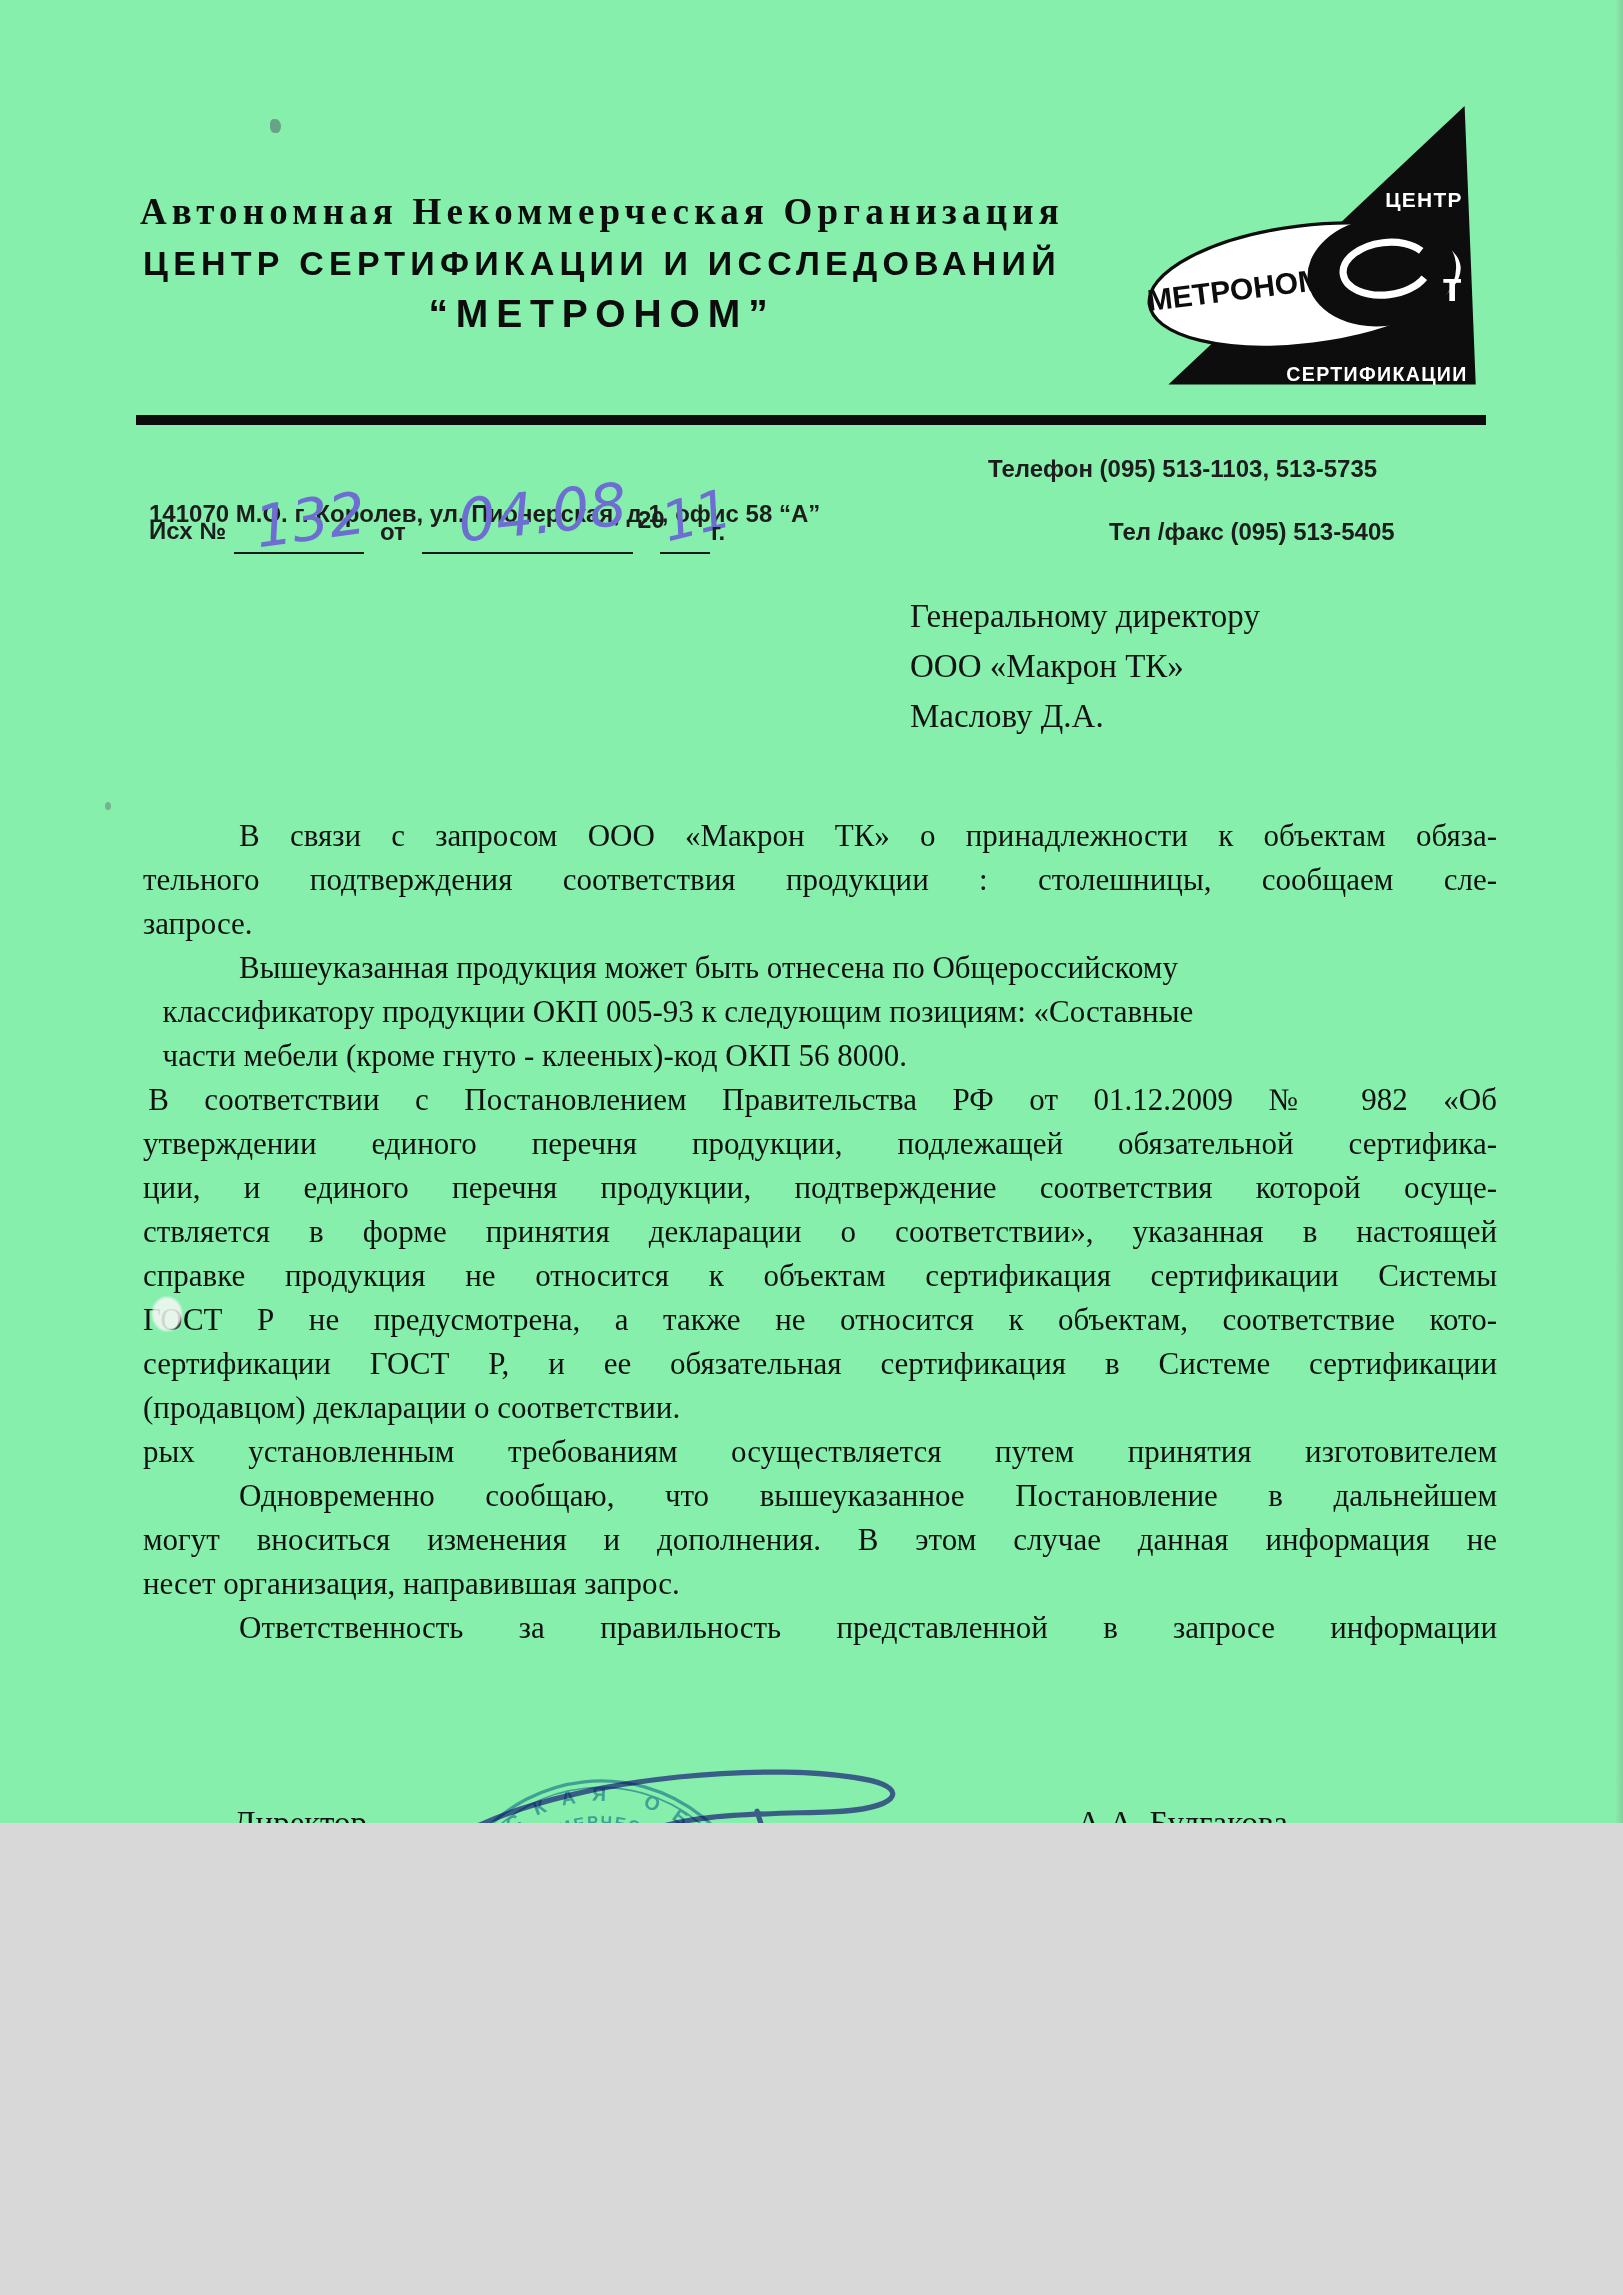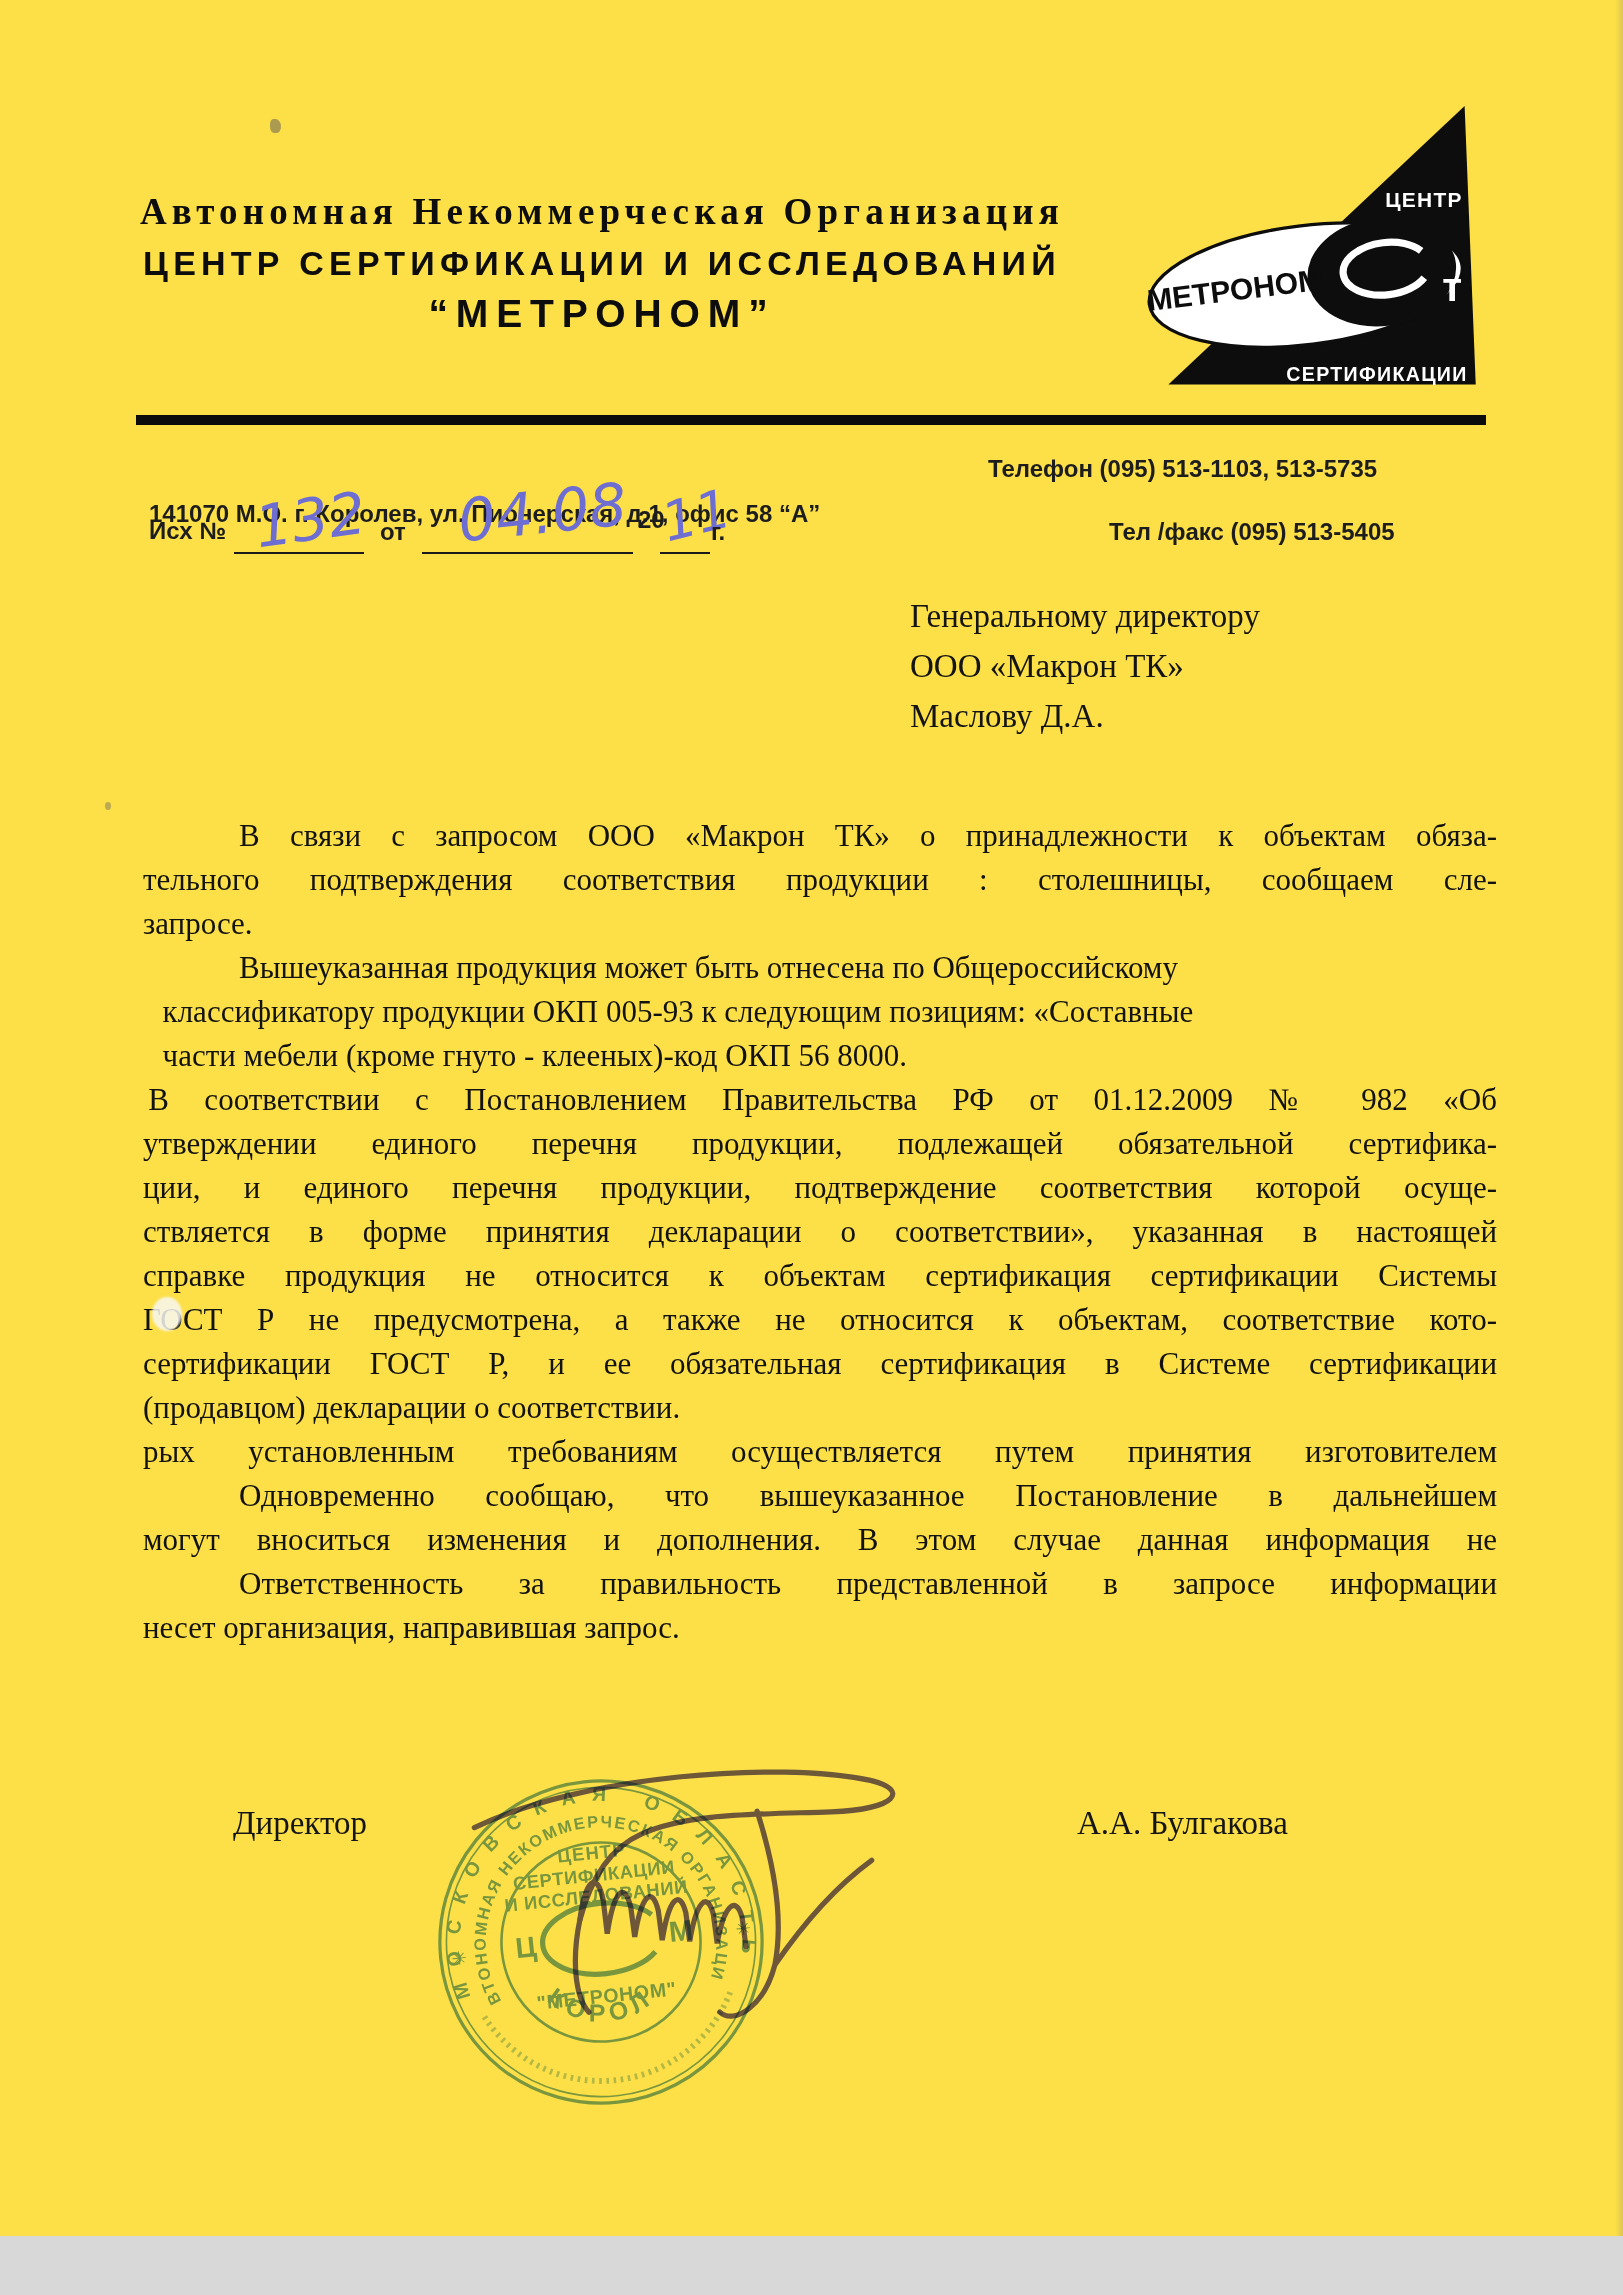--- a/index.html
+++ b/index.html
@@ -1,16 +1,16 @@
 <!DOCTYPE html>
 <html style="font-size:10.5px"><head>
 <meta charset="utf-8">
 <style>
   html,body{margin:0;padding:0;background:#d8d8d8;}
-  .page{position:relative;width:1623px;height:2236px;background:#fde047;overflow:hidden;
+  .page{position:relative;width:1623px;height:1823px;background:#86efac;overflow:hidden;
         font-family:"Liberation Serif",serif;color:#161616;}
   
   .org{position:absolute;left:111px;top:190px;width:982px;text-align:center;color:#0d0d0d;}
   .org1{font-family:"Liberation Serif",serif;font-weight:700;font-size:37px;letter-spacing:5.2px;white-space:nowrap;}
   .org2{margin-top:10.5px;font-family:"Liberation Sans",sans-serif;font-weight:700;font-size:34px;letter-spacing:5.2px;white-space:nowrap;}
   .org3{margin-top:9.2px;font-family:"Liberation Sans",sans-serif;font-weight:700;font-size:39px;letter-spacing:7.9px;white-space:nowrap;}
   .logo{position:absolute;left:1139px;top:98px;}
   
   .rule{position:absolute;left:136px;top:415px;width:1350px;height:9.8px;background:#0c0c0c;}
   
@@ -110,22 +110,22 @@
     <div class="bl j">утверждении единого перечня продукции, подлежащей обязательной сертифика-</div>
     <div class="bl j">ции, и единого перечня продукции, подтверждение соответствия которой осуще-</div>
     <div class="bl j">ствляется в форме принятия декларации о соответствии», указанная в настоящей</div>
     <div class="bl j">справке продукция не относится к объектам сертификация сертификации Системы</div>
     <div class="bl j">ГОСТ Р не предусмотрена, а также не относится к объектам, соответствие кото-</div>
     <div class="bl j">сертификации ГОСТ Р, и ее обязательная сертификация в Системе сертификации</div>
     <div class="bl">(продавцом) декларации о соответствии.</div>
     <div class="bl j">рых установленным требованиям осуществляется путем принятия изготовителем</div>
     <div class="bl j i1">Одновременно сообщаю, что вышеуказанное Постановление  в дальнейшем</div>
     <div class="bl j">могут вноситься изменения и дополнения. В этом случае данная информация  не</div>
+    <div class="bl">несет организация, направившая запрос.</div>
     <div class="bl j i1">Ответственность за правильность представленной в запросе информации</div>
-    <div class="bl">несет организация, направившая запрос.</div>
   </div>
 
   <div class="sig-title">Директор</div>
   <div class="sig-name">А.А. Булгакова</div>
 
   <svg class="stamp" width="334" height="334" viewBox="0 0 510 510">
     <defs>
       <path id="arcOuter" d="M 79,378 A 215,215 0 1 1 431,378"></path>
       <path id="arcRing" d="M 95,329 A 176,176 0 1 1 415,329"></path>
       <path id="arcCity" d="M 169,341 A 122,122 0 0 0 341,341"></path>

